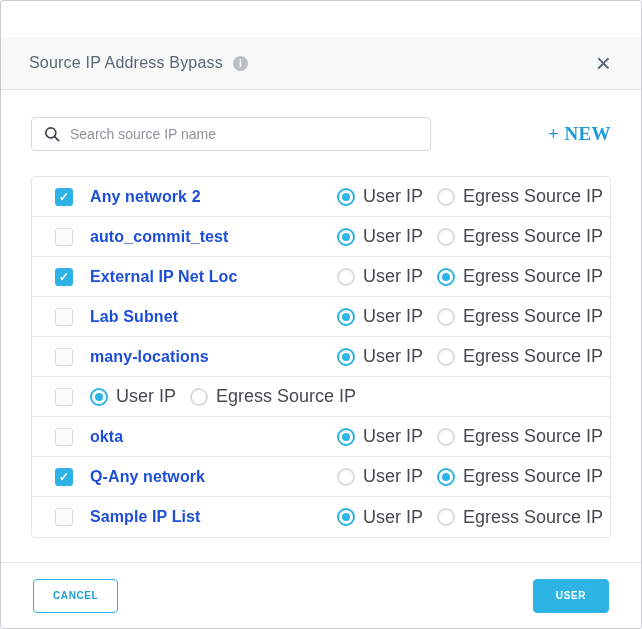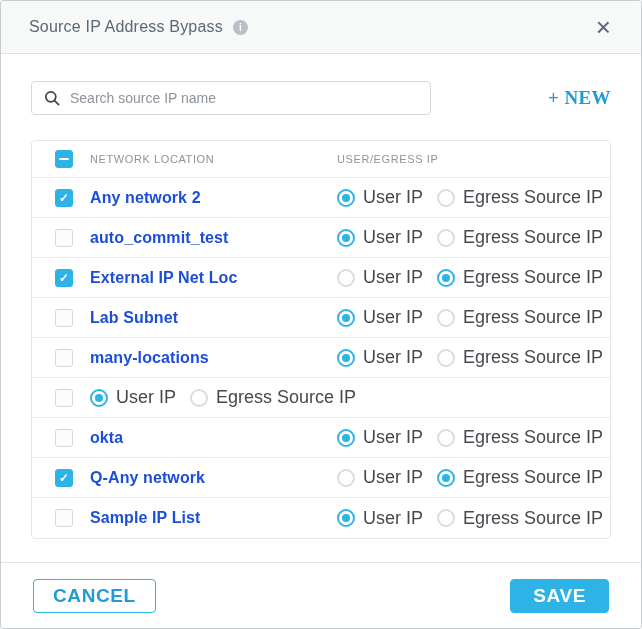--- a/index.html
+++ b/index.html
@@ -13,21 +13,21 @@
     width:642px;height:629px;
   }
   .modal{
     width:642px;height:629px;
     border:1px solid #c9cccf;border-radius:3px;
     background:#fff;display:flex;flex-direction:column;overflow:hidden;
   }
   
   .mheader{
     flex:none;height:53px;background:#f7f8f8;border-bottom:1px solid #dddfe2;
-    display:flex;align-items:center;padding:0 28px;
+    display:flex;align-items:center;padding:0 28px;margin-top:36px;
   }
   .mtitle{font-size:16px;color:#5b6779;font-weight:500;letter-spacing:0.2px;}
   .info-badge{
     width:15px;height:15px;border-radius:50%;background:#b9bfc7;color:#fff;
     font-size:10px;font-weight:bold;display:inline-flex;align-items:center;justify-content:center;
     margin-left:10px;font-style:normal;cursor:default;
   }
   .close-x{
     margin-left:auto;color:#5b6779;font-size:26px;line-height:1;cursor:pointer;
     font-weight:normal;padding:0 2px;
@@ -91,21 +91,21 @@
     content:"";position:absolute;left:3px;top:3px;right:3px;bottom:3px;
     border-radius:50%;background:var(--accent);
   }
   .opt-label{font-size:18px;color:#45494e;}
   
   .mfooter{
     flex:none;margin-top:auto;height:66px;border-top:1px solid #e0e2e5;background:#fff;
     display:flex;align-items:center;justify-content:space-between;padding:0 32px;
   }
   .btn{
-    height:34px;border-radius:4px;font-size:19px;font-weight:bold;letter-spacing:0.6px;
+    height:34px;border-radius:4px;font-size:10px;font-weight:bold;letter-spacing:0.6px;
     font-family:"Liberation Sans", sans-serif;cursor:pointer;
   }
   .btn-cancel{
     background:#fff;border:1px solid var(--accent);color:var(--link);padding:0 19px;
   }
   .btn-save{
     background:var(--accent);border:1px solid var(--accent);color:#fff;padding:0 22px;
   }
 </style>
 </head>
@@ -124,27 +124,20 @@
       <svg width="16" height="16" viewBox="0 0 16 16" fill="none">
         <circle cx="6.8" cy="6.8" r="5" stroke="#3f454b" stroke-width="1.7"></circle>
         <line x1="10.6" y1="10.6" x2="14.6" y2="14.6" stroke="#3f454b" stroke-width="1.7" stroke-linecap="round"></line>
       </svg>
       <input type="text" placeholder="Search source IP name" style="">
     </div>
     <button class="new-btn">+ NEW</button>
   </div>
 
   <div class="loc-table">
-    <div class="trow trow-head">
-      <span class="cb indet"></span>
-      <span class="col-head col-name">NETWORK LOCATION</span>
-      <span class="col-opts">
-        <span class="col-head">USER/EGRESS IP</span>
-      </span>
-    </div>
     <div>
         <div class="trow">
           <span class="cb checked">✓</span>
           <span class="row-name">Any network 2</span>
           <span class="col-opts">
             <span class="opt first">
               <span class="radio sel"></span>
               <span class="opt-label">User IP</span>
             </span>
             <span class="opt">
@@ -262,16 +255,16 @@
               <span class="radio"></span>
               <span class="opt-label">Egress Source IP</span>
             </span>
           </span>
         </div>
       </div>
   </div>
 
   <div class="mfooter">
     <button class="btn btn-cancel">CANCEL</button>
-    <button class="btn btn-save">SAVE</button>
+    <button class="btn btn-save">USER</button>
   </div>
 
 </div>
 
 </body></html>

